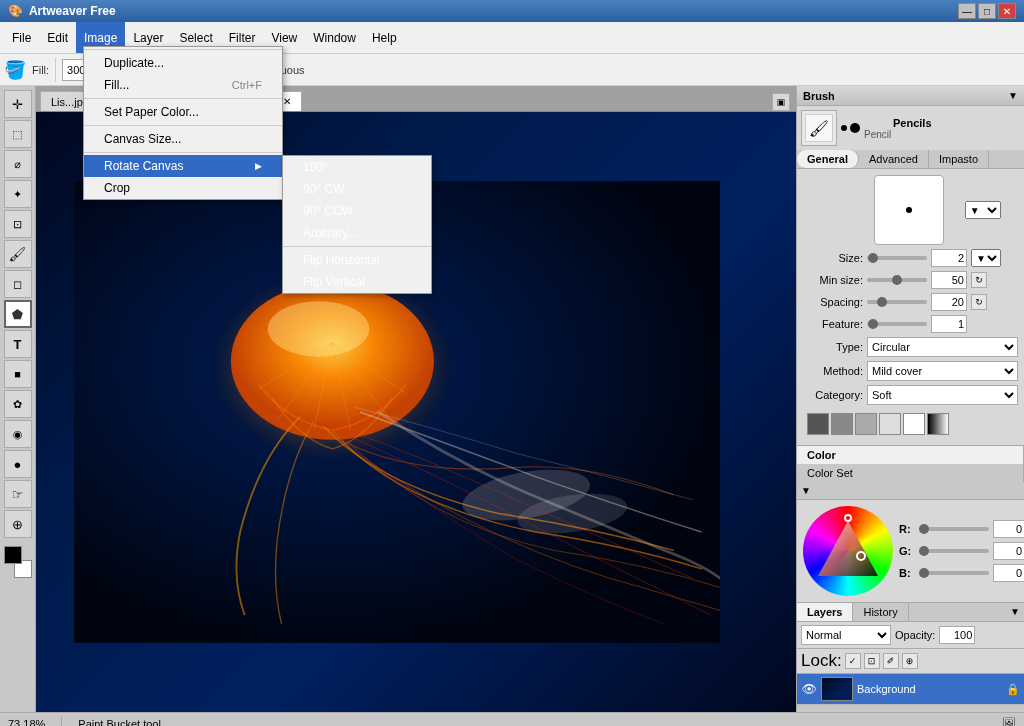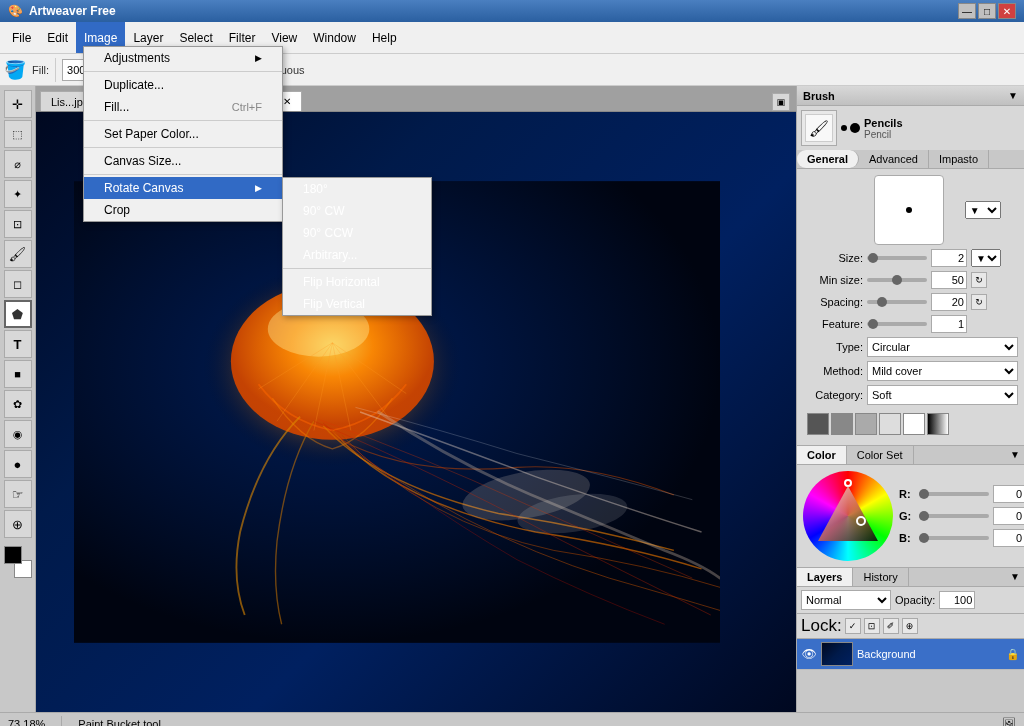--- a/index.html
+++ b/index.html
@@ -152,21 +152,21 @@
       background: #d8d8d8;
     }
     .brush-preview {
       width: 36px; height: 36px; background: #e8e8e8;
       border: 1px solid #aaa; display: flex; align-items: center; justify-content: center;
     }
     .brush-preview-inner { width: 28px; height: 28px; background: #f8f8f8; border: 1px solid #ccc; display: flex; align-items: center; justify-content: center; font-size: 16px; }
     .brush-dots { display: flex; gap: 3px; align-items: center; }
     .brush-dot { width: 6px; height: 6px; border-radius: 50%; background: #000; cursor: pointer; }
     .brush-dot.lg { width: 10px; height: 10px; }
-    .brush-name { font-size: 11px; font-weight: bold; }
+    .brush-name { font-size: 11px; font-weight: bold; margin-left: 29px; }
     .brush-sub { font-size: 10px; color: #555; }
     
     .brush-tabs {
       display: flex;
       background: #c8c8c8;
       border-bottom: 1px solid #aaa;
     }
     .brush-tab {
       padding: 3px 10px; font-size: 11px; cursor: pointer;
       border-right: 1px solid #aaa;
@@ -192,21 +192,21 @@
     .brush-swatches {
       display: flex; gap: 2px; padding: 4px; flex-wrap: wrap;
     }
     .brush-swatch {
       width: 22px; height: 22px; border: 1px solid #888; cursor: pointer;
     }
     
     
     #color-panel { }
     .color-tabs {
-      display: flex; background: #c8c8c8; border-bottom: 1px solid #aaa;
+      display: flex; background: #c8c8c8; border-bottom: 1px solid #aaa; flex-direction: column;
     }
     .color-tab {
       padding: 3px 10px; font-size: 11px; cursor: pointer; border-right: 1px solid #aaa;
     }
     .color-tab.active { background: #f0f0f0; font-weight: bold; }
     
     .color-content {
       display: flex; padding: 6px; gap: 6px; background: #d8d8d8;
     }
     .color-wheel-container {
@@ -676,23 +676,20 @@
 
 <div id="statusbar">
   <span>73,18%</span>
   <div class="status-sep"></div>
   <span>Paint Bucket tool</span>
   <div style="flex:1;"></div>
   <div style="font-size:11px;">🖼</div>
 </div>
 
 <div class="dropdown-menu" id="image-dropdown" style="top:46px; left:83px; min-width:200px;">
-  <div class="dropdown-item has-submenu">
-    <span>Adjustments</span>
-  </div>
   <div class="dropdown-sep"></div>
   <div class="dropdown-item">
     <span>Duplicate...</span>
   </div>
   <div class="dropdown-item">
     <span>Fill...</span>
     <span class="dropdown-shortcut">Ctrl+F</span>
   </div>
   <div class="dropdown-sep"></div>
   <div class="dropdown-item">

